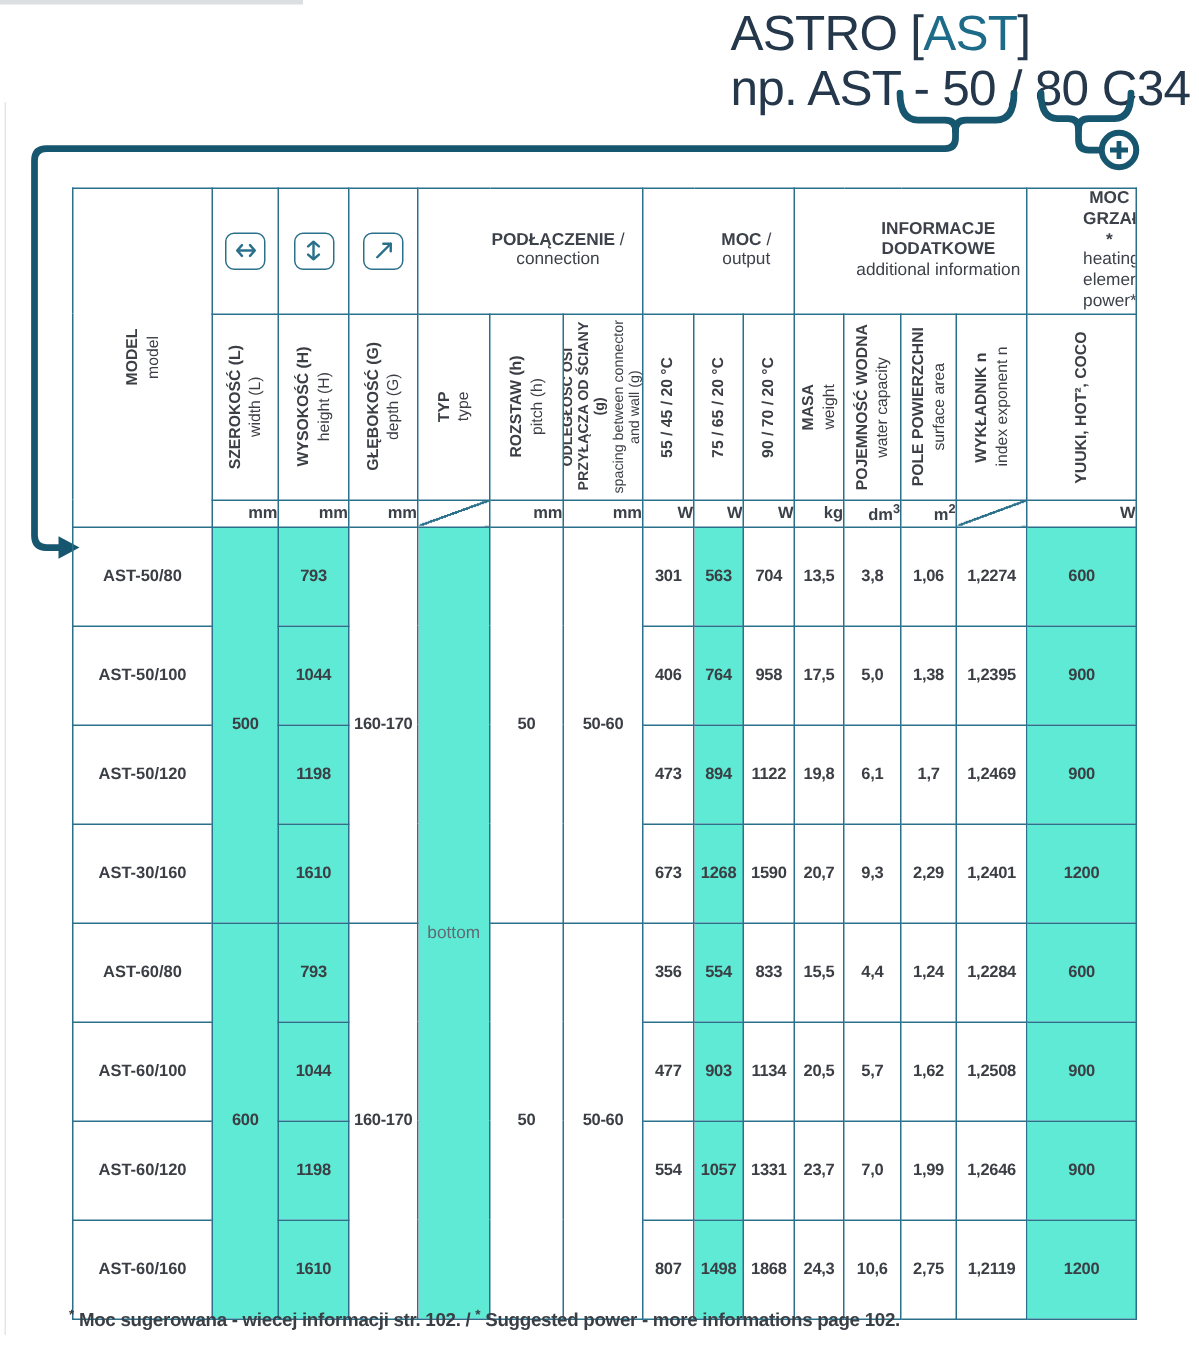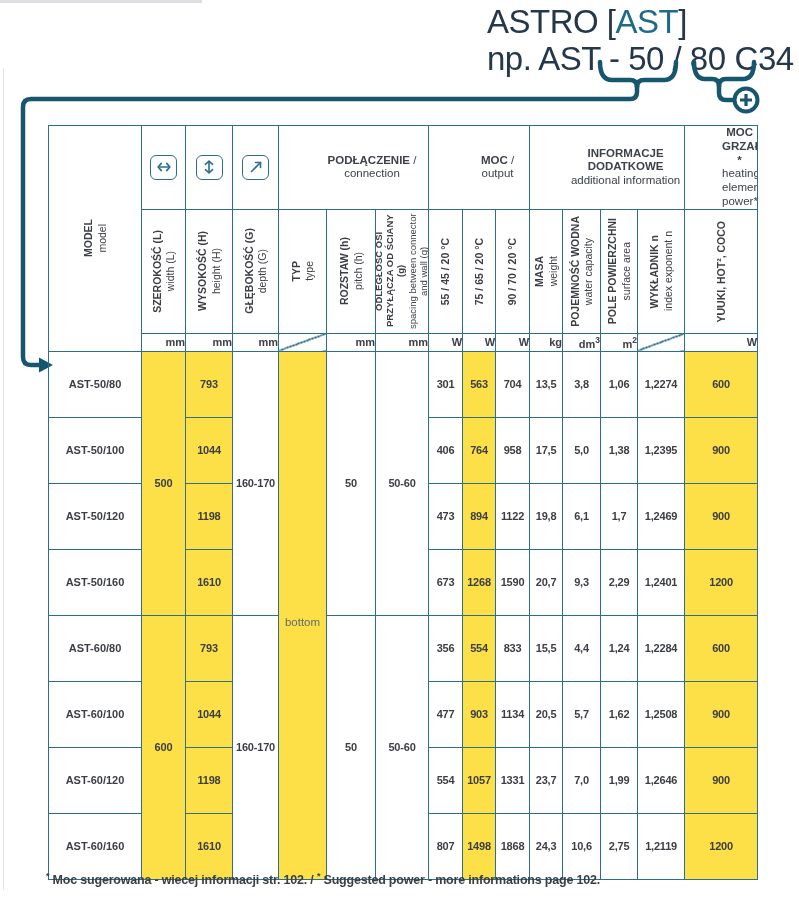--- a/index.html
+++ b/index.html
@@ -22,21 +22,21 @@
   .overlay { position:absolute; left:0; top:0; width:799px; height:897px; pointer-events:none; }
 
   
   table.spec { position:absolute; left:48px; top:125px; width:709px;
                border-collapse:collapse; table-layout:fixed;
                border:1.5px solid #2b708b; }
   td { border:1px solid #2b708b; padding:0; text-align:center; vertical-align:middle;
        font-size:11px; color:#3b3e44; overflow:hidden; }
   tr.r1 { height:70px; } tr.r2 { height:124px; } tr.r3 { height:18px; }
   tr.rd { height:66px; }
-  .shade { background:#fde047; }
+  .shade { background:#5eead4; }
 
   
   .ghead { font-size:11.5px; line-height:1.2; color:#3c414a;padding-left:37px; }
   .g-pl { font-weight:700; } .g-en { font-weight:400; }
   .gblock span { display:block; }
 
   
   .icon-box { width:27px; height:25px; margin:0 auto; border:1.6px solid #2b708b;
               border-radius:6px; display:flex; align-items:center; justify-content:center; }
   .icon-box svg { display:block; }
@@ -307,21 +307,21 @@
       <td class="dval">473</td>
       <td class="dval shade">894</td>
       <td class="dval">1122</td>
       <td class="dval">19,8</td>
       <td class="dval">6,1</td>
       <td class="dval">1,7</td>
       <td class="dval">1,2469</td>
       <td class="dval shade">900</td>
     </tr>
     <tr class="rd">
-      <td class="dmodel">AST-50/160</td>
+      <td class="dmodel">AST-30/160</td>
       <td class="dval shade">1610</td>
       <td class="dval">673</td>
       <td class="dval shade">1268</td>
       <td class="dval">1590</td>
       <td class="dval">20,7</td>
       <td class="dval">9,3</td>
       <td class="dval">2,29</td>
       <td class="dval">1,2401</td>
       <td class="dval shade">1200</td>
     </tr>

